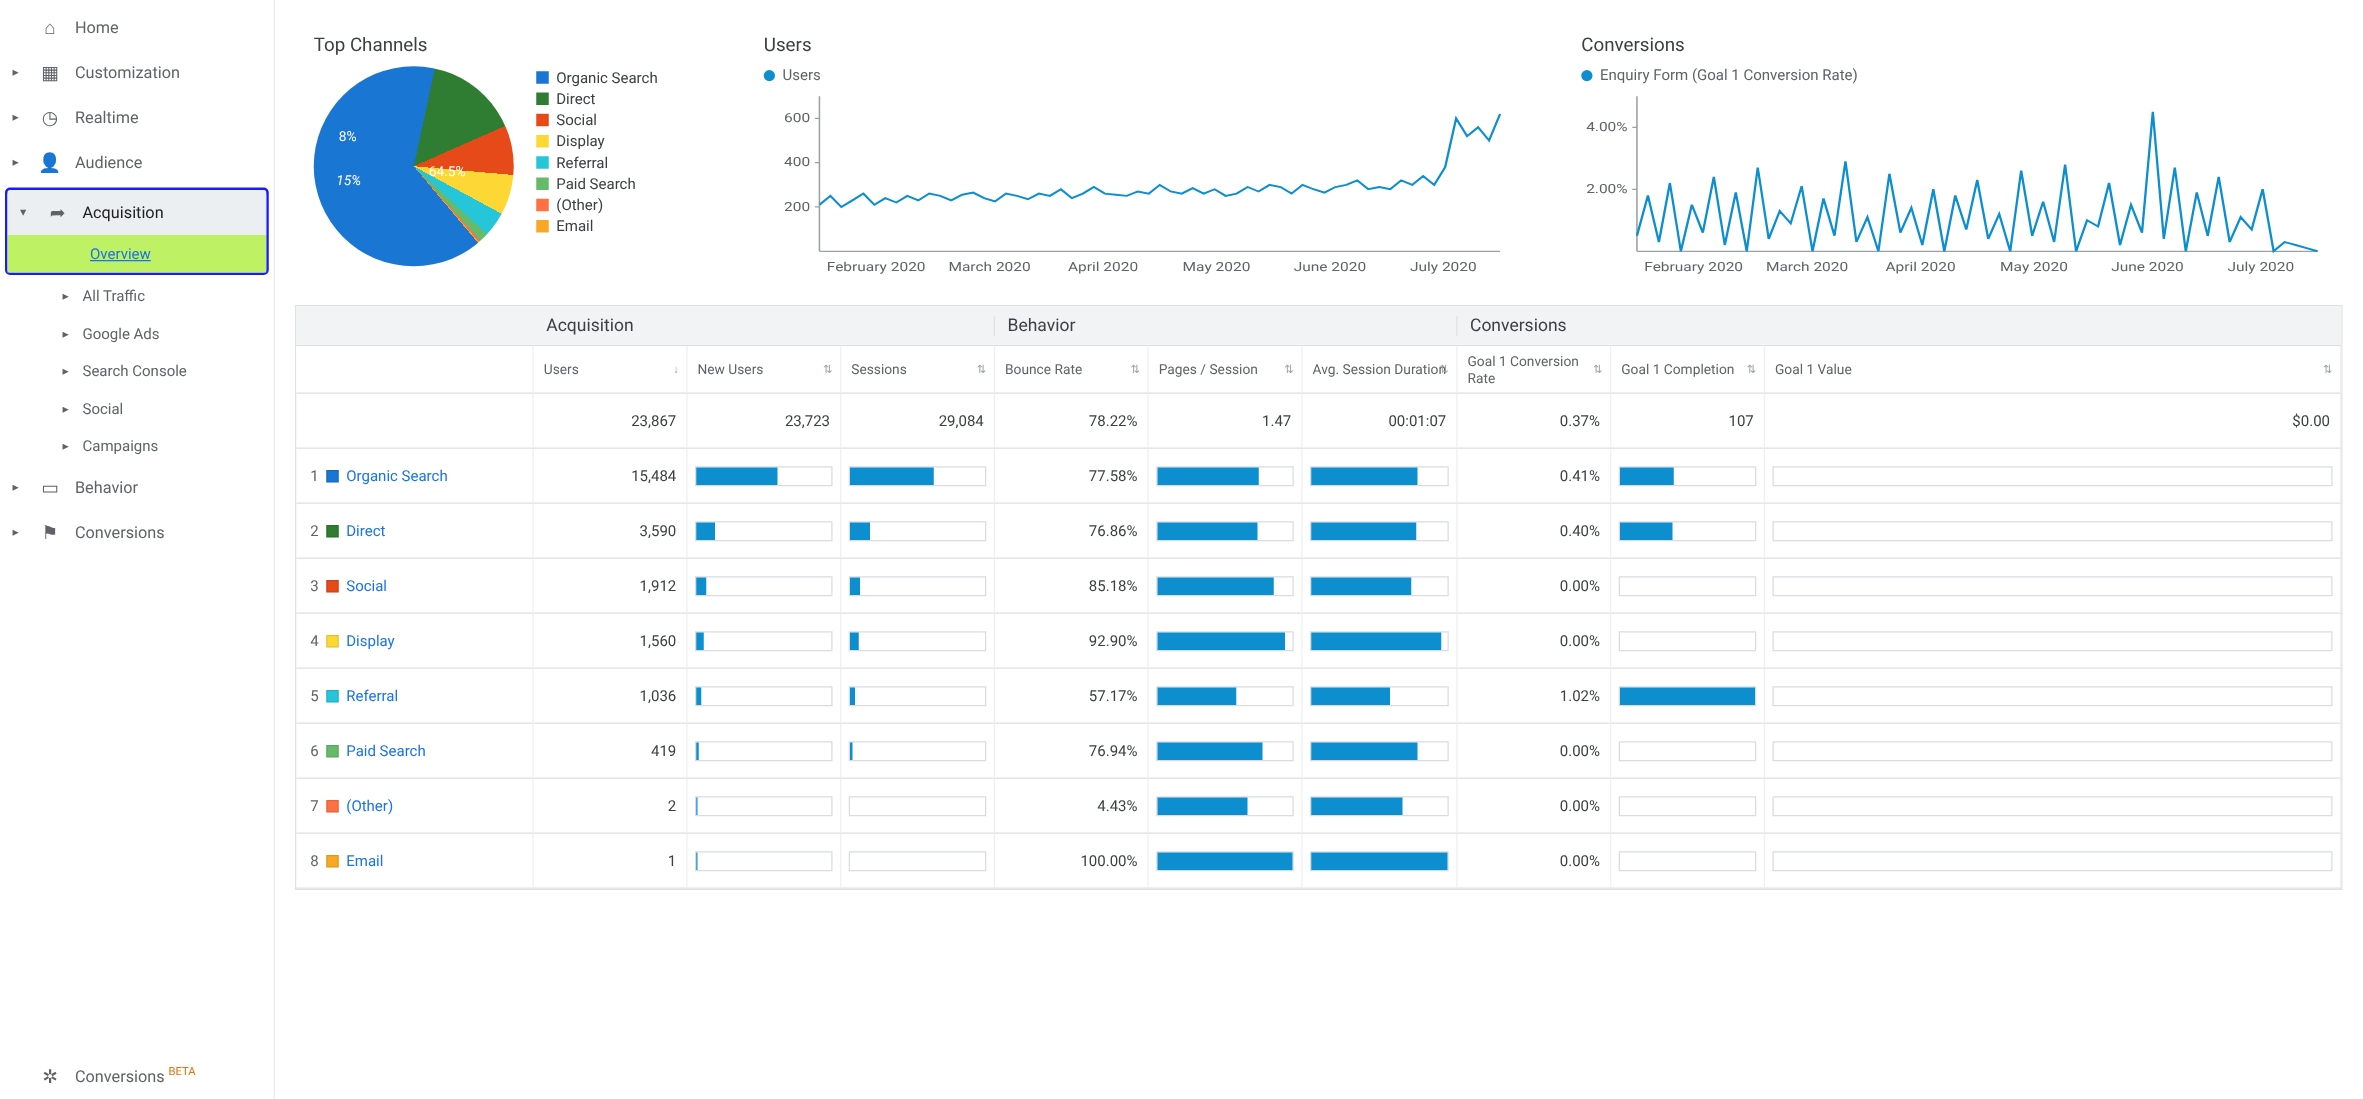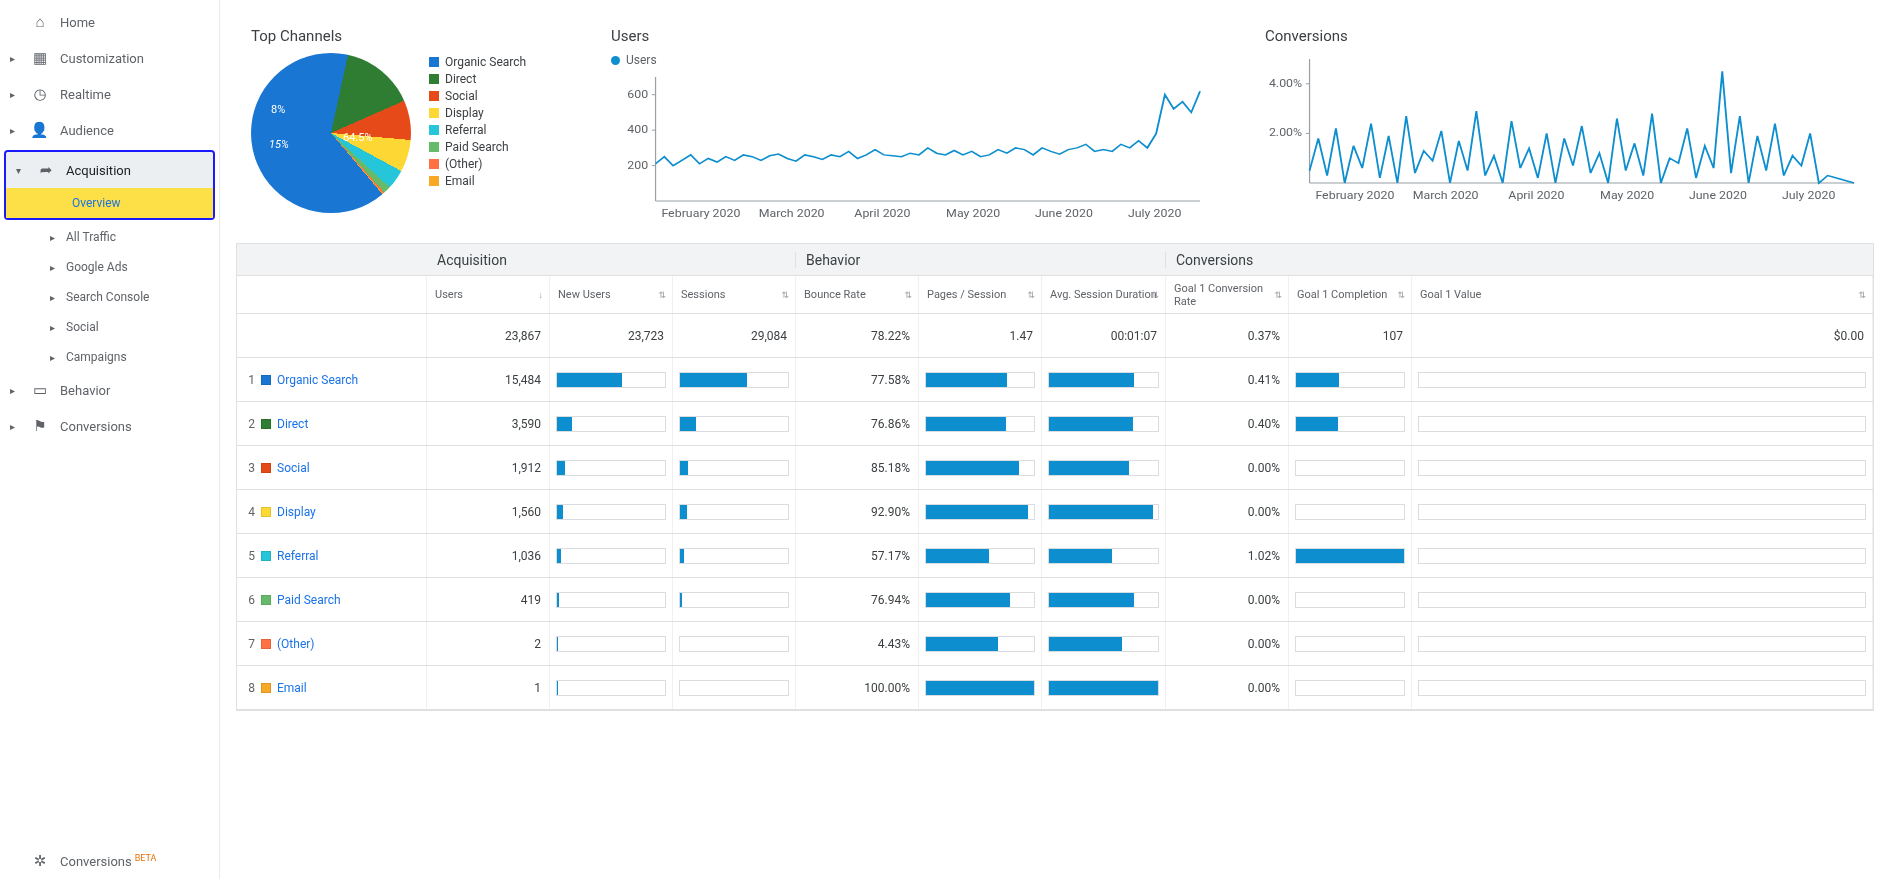--- a/index.html
+++ b/index.html
@@ -10,21 +10,21 @@
 .sidebar { width: 220px; background: #fff; border-right: 1px solid #e8eaed; display: flex; flex-direction: column; padding-top: 4px; }
 .nav-item { display: flex; align-items: center; height: 36px; padding: 0 10px; cursor: pointer; color: #5f6368; gap: 10px; }
 .nav-item .caret { width: 10px; font-size: 10px; color: #5f6368; }
 .nav-item .icon { width: 20px; display: flex; justify-content: center; font-size: 15px; color:#5f6368; }
 .nav-item .label { font-size: 13px; }
 .nav-section-label { font-size: 11px; color:#80868b; padding: 14px 14px 6px 14px; letter-spacing: 0.5px; }
 .nav-active-group { border: 2px solid #1a1aff; border-radius: 4px; margin: 2px 4px; }
 .nav-active-group .nav-item.head { background:#eceff1; border-radius: 4px 4px 0 0; color:#202124;}
 .nav-sub { margin-left: 0; }
 .nav-sub .nav-item { padding-left: 46px; height: 30px; font-size: 12px; }
-.nav-sub .selected { background:#fde047; color:#1a73e8; }
+.nav-sub .selected { background:#bef264; color:#1a73e8;text-decoration:underline; }
 .nav-sub .sub-caret { width:10px; font-size:9px; color:#5f6368; }
 .sidebar-spacer { flex:1; }
 .nav-beta { color:#e8710a; font-size:9px; margin-left:3px; vertical-align: super;}
 
 
 .main { flex:1; background:#fff; padding: 14px 16px; overflow:auto; }
 .cards-row { display:flex; gap: 30px; }
 .card { background:#fff; flex:1; padding: 12px 14px 6px 14px; border:1px solid #fff;}
 .card h3 { font-size: 15px; font-weight: 400; color:#3c4043; margin-bottom:8px;}
 .pie-wrap { display:flex; align-items:flex-start; gap:18px;}
@@ -223,20 +223,24 @@
               <text x="146" y="146" class="xtick">March 2020</text>
               <text x="219.33333333333334" y="146" class="xtick">April 2020</text>
               <text x="292.6666666666667" y="146" class="xtick">May 2020</text>
               <text x="366" y="146" class="xtick">June 2020</text>
               <text x="439.3333333333333" y="146" class="xtick">July 2020</text>
             </svg></div>
       </div>
 
       <div class="card">
         <h3>Conversions</h3>
+        <div class="chart-legend">
+            <span class="chart-dot"></span>
+            <span>Enquiry Form (Goal 1 Conversion Rate)</span>
+          </div>
         <div class="chart-box"><svg id="conv-svg" viewBox="0 0 480 150" preserveAspectRatio="none">
               <line x1="33" y1="80.4" x2="36" y2="80.4" class="axis"></line>
               <text x="30" y="83.4" class="ytick" text-anchor="end">2.00%</text>
               <line x1="33" y1="30.799999999999997" x2="36" y2="30.799999999999997" class="axis"></line>
               <text x="30" y="33.8" class="ytick" text-anchor="end">4.00%</text>
               <line x1="36" y1="6" x2="36" y2="130" class="axis"></line>
               <line x1="36" y1="130" x2="476" y2="130" class="axis"></line>
               <path d="M36.0 117.6 L43.1 85.4 L50.2 122.6 L57.3 75.4 L64.4 130.0 L71.5 92.8 L78.6 115.1 L85.7 70.5 L92.8 125.0 L99.9 82.9 L107.0 130.0 L114.1 63.0 L121.2 120.1 L128.3 97.8 L135.4 107.7 L142.5 77.9 L149.5 130.0 L156.6 87.8 L163.7 117.6 L170.8 58.1 L177.9 122.6 L185.0 102.7 L192.1 130.0 L199.2 68.0 L206.3 115.1 L213.4 95.3 L220.5 125.0 L227.6 80.4 L234.7 130.0 L241.8 85.4 L248.9 112.6 L256.0 73.0 L263.1 120.1 L270.2 100.2 L277.3 130.0 L284.4 65.5 L291.5 117.6 L298.6 90.3 L305.7 122.6 L312.8 60.6 L319.9 130.0 L327.0 105.2 L334.1 110.2 L341.2 75.4 L348.3 125.0 L355.4 92.8 L362.5 115.1 L369.5 18.4 L376.6 120.1 L383.7 63.0 L390.8 130.0 L397.9 82.9 L405.0 117.6 L412.1 70.5 L419.2 122.6 L426.3 102.7 L433.4 112.6 L440.5 80.4 L447.6 130.0 L454.7 122.6 L461.8 125.0 L468.9 127.5 L476.0 130.0 " class="plotline"></path>
               <text x="72.66666666666666" y="146" class="xtick">February 2020</text>
               <text x="146" y="146" class="xtick">March 2020</text>

